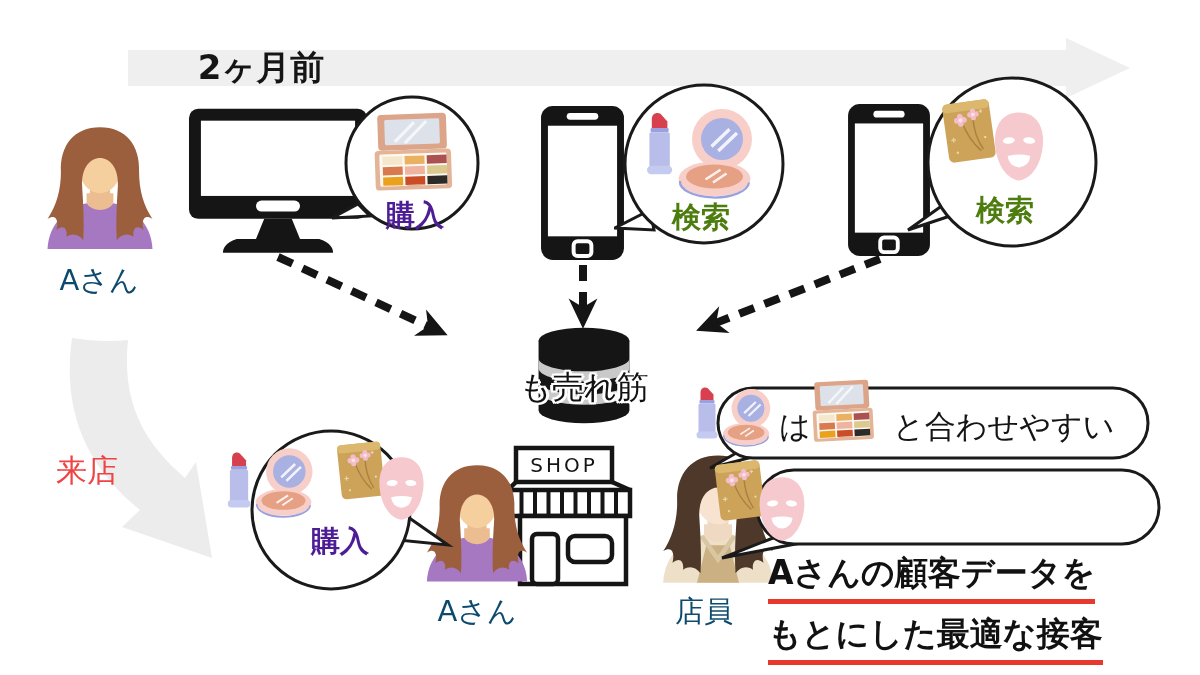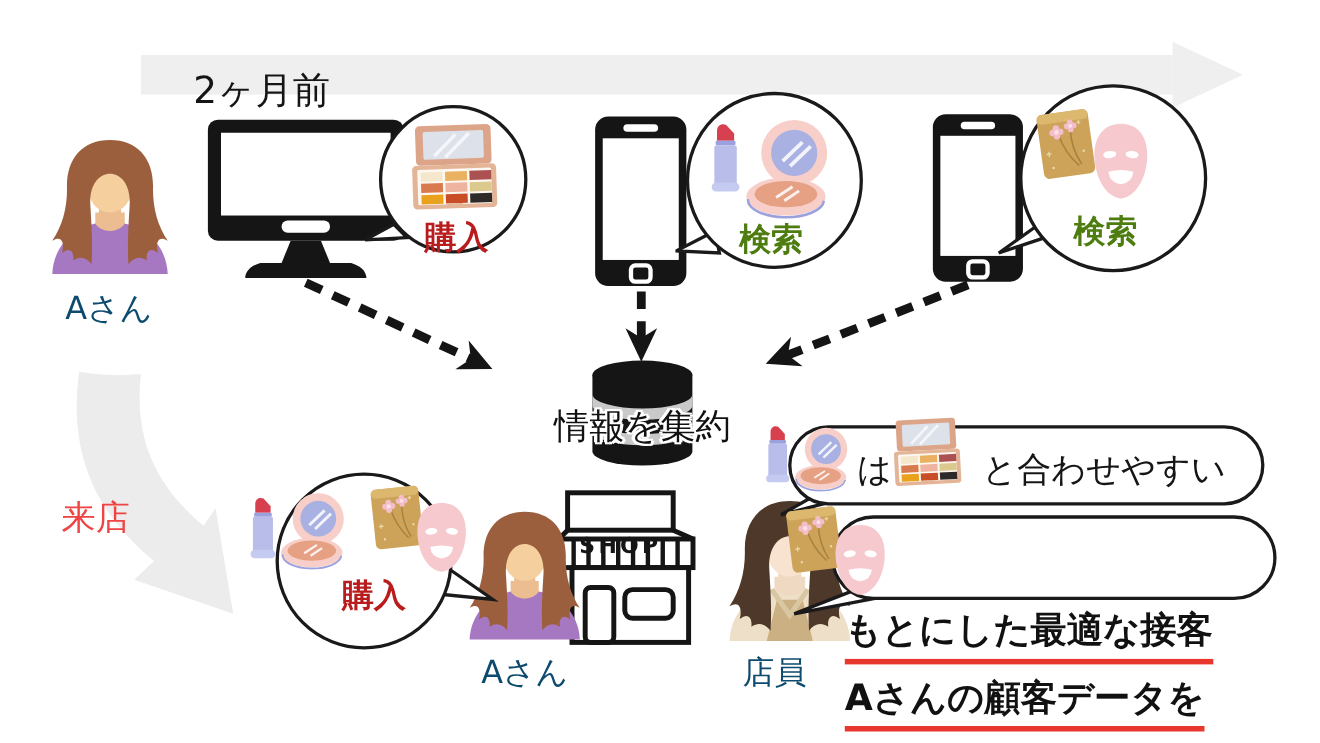--- a/index.html
+++ b/index.html
@@ -3,30 +3,30 @@
 <meta charset="utf-8">
 <style>
   html,body{margin:0;padding:0;background:#fff;}
   .canvas{
     position:relative;width:1200px;height:675px;background:#ffffff;overflow:hidden;
     font-family:"DejaVu Sans","Liberation Sans",sans-serif;color:#151515;
   }
   .abs{position:absolute;}
   .icon{position:absolute;}
   .icon svg{width:100%;height:100%;display:block;overflow:visible;}
-  .tl-label{position:absolute;top:60px;transform:translateX(-50%);font-size:34px;font-weight:normal;color:#151515;white-space:nowrap;}
+  .tl-label{position:absolute;top:45px;transform:translateX(-50%);font-size:34px;font-weight:bold;color:#151515;white-space:nowrap;margin-left:23px;}
   .name-label{position:absolute;transform:translateX(-50%);font-size:29px;color:#0c4a6e;white-space:nowrap;}
   .action-label{position:absolute;transform:translateX(-50%);font-size:29px;font-weight:bold;white-space:nowrap;}
-  .red{color:#b91c1c;}
+  .red{color:#4c1d95;}
   .purple{color:#4d7c0f;}
   .speech-text{position:absolute;font-size:31px;color:#151515;white-space:nowrap;}
   .db-label{position:absolute;transform:translateX(-50%);font-size:32px;color:#111;white-space:nowrap;
     text-shadow:2px 0 0 #fff,-2px 0 0 #fff,0 2px 0 #fff,0 -2px 0 #fff,2px 2px 0 #fff,-2px -2px 0 #fff,2px -2px 0 #fff,-2px 2px 0 #fff,3px 0 0 #fff,-3px 0 0 #fff;}
   .visit-label{position:absolute;font-size:31px;color:#ef4444;white-space:nowrap;}
-  .shop-sign-text{position:absolute;transform:translateX(-50%);font-size:20px;font-weight:bold;letter-spacing:3px;color:#151515;white-space:nowrap;margin-top:31px;}
+  .shop-sign-text{position:absolute;transform:translateX(-50%);font-size:20px;font-weight:normal;letter-spacing:3px;color:#151515;white-space:nowrap;}
   .conclusion{position:absolute;left:768px;top:551px;}
   .conclusion-line{display:block;width:max-content;font-size:33px;font-weight:bold;color:#111;
     border-bottom:5px solid #e8382d;padding-bottom:3px;margin-bottom:8px;white-space:nowrap;}
   .bubble-stroke{fill:#ffffff;stroke:#1a1a1a;stroke-width:3;}
 </style>
 </head>
 <body>
 
 <svg style="position:absolute;width:0;height:0" aria-hidden="true">
   <defs>
@@ -214,21 +214,21 @@
       <line x1="583" y1="265" x2="583" y2="316" marker-end="url(#ah)"></line>
       <line x1="880" y1="259" x2="708" y2="326" marker-end="url(#ah)"></line>
     </g>
   </svg>
 
   <div class="icon" style="left:533px;top:325px;width:102px;height:102px">
     <svg viewBox="0 0 110 110">
         <use href="#sym-db"></use>
       </svg>
   </div>
-  <div class="db-label" style="left:584px;top:366px">情報を集約</div>
+  <div class="db-label" style="left:584px;top:366px">も売れ筋</div>
 
   <svg class="abs" style="left:40px;top:330px" width="185" height="240">
     <path d="M32,8 C22,80 45,135 100,180 L82,197 L172,228 L156,132 L145,148 C100,110 82,68 88,10 C69,12 51,11 32,8 Z" fill="#ececec"></path>
   </svg>
   <div class="visit-label" style="left:56px;top:450px">来店</div>
 
   <svg class="abs" style="left:506px;top:440px" width="128" height="148">
     <g fill="#ffffff" stroke="#151515" stroke-width="4.5">
       <rect x="10" y="8" width="96" height="34"></rect>
       <path d="M10,42 L2,50 M106,42 L124,50" fill="none"></path>
@@ -312,17 +312,17 @@
         <use href="#sym-packet"></use>
       </svg>
   </div>
   <div class="icon" style="left:754px;top:475px;width:56px;height:68px">
     <svg viewBox="0 0 100 122">
         <use href="#sym-mask"></use>
       </svg>
   </div>
 
   <div class="conclusion">
+    <span class="conclusion-line">Aさんの顧客データを</span>
     <span class="conclusion-line">もとにした最適な接客</span>
-    <span class="conclusion-line">Aさんの顧客データを</span>
   </div>
 
 </div>
 
 </body></html>

